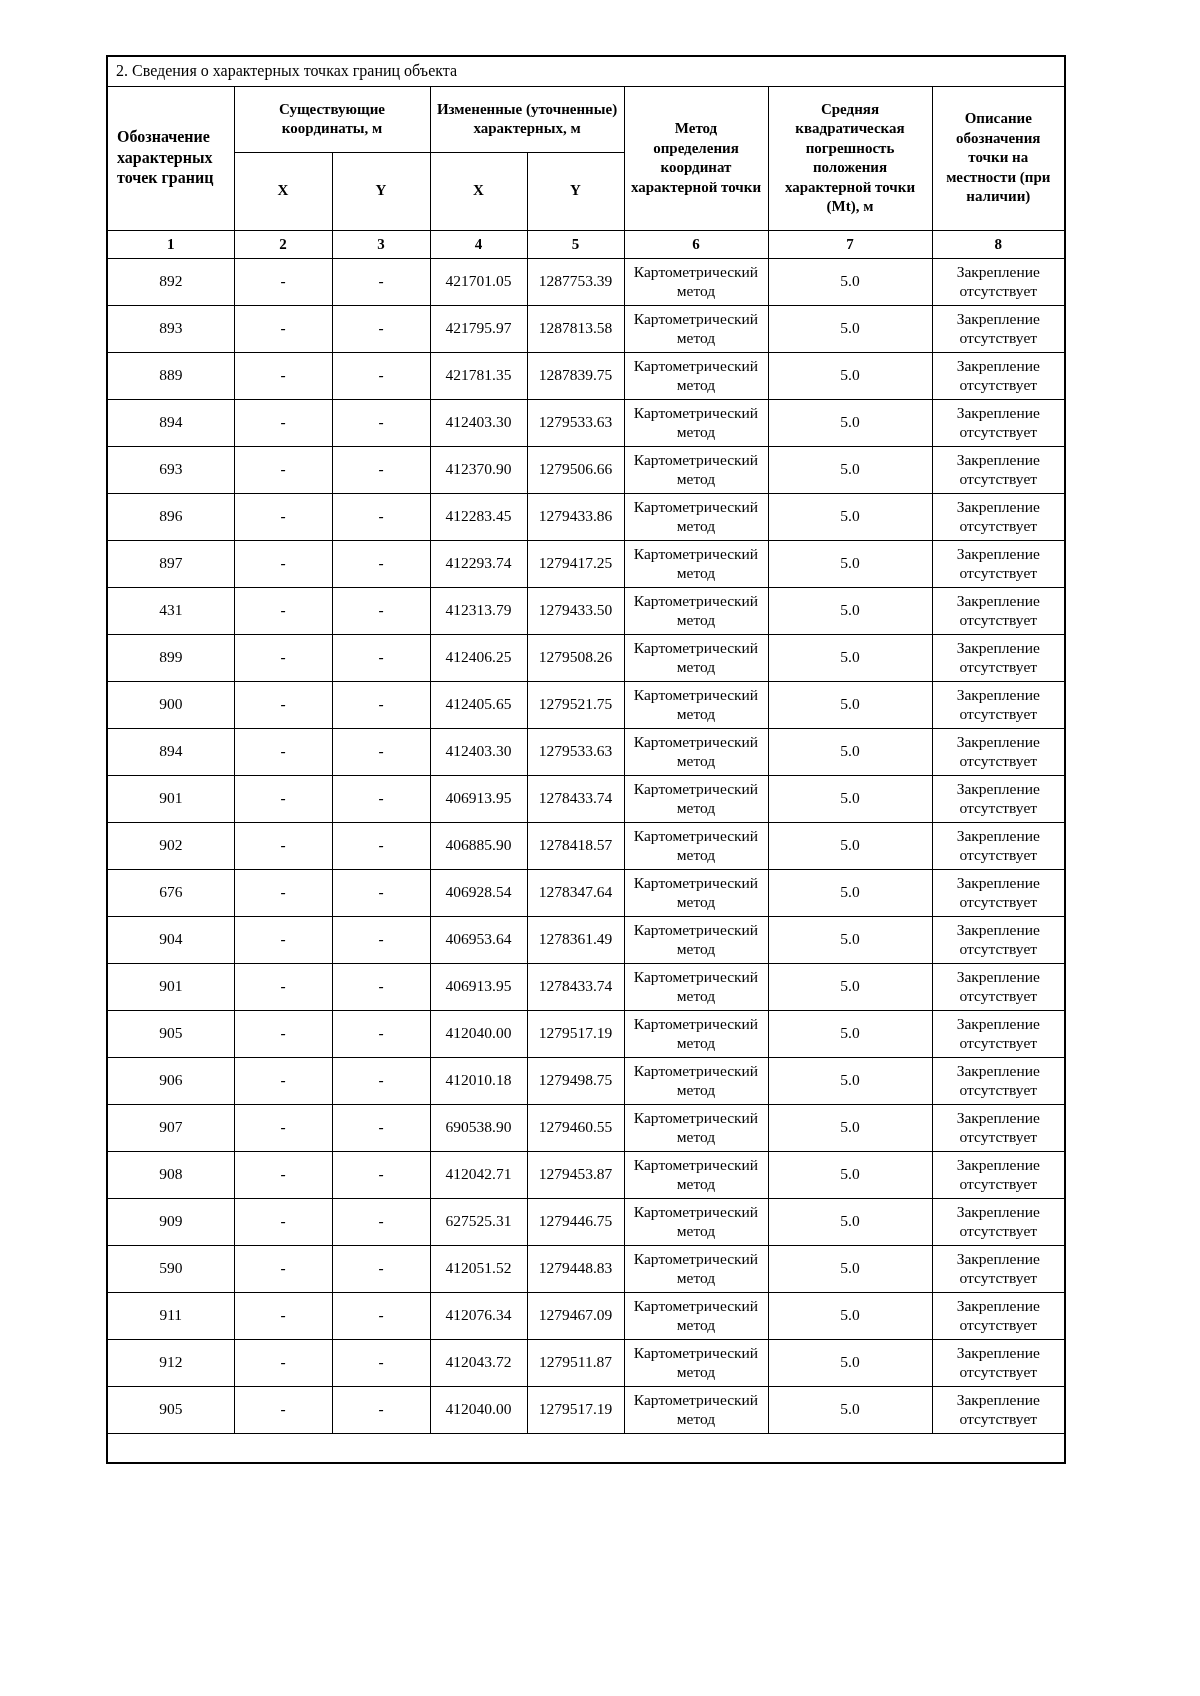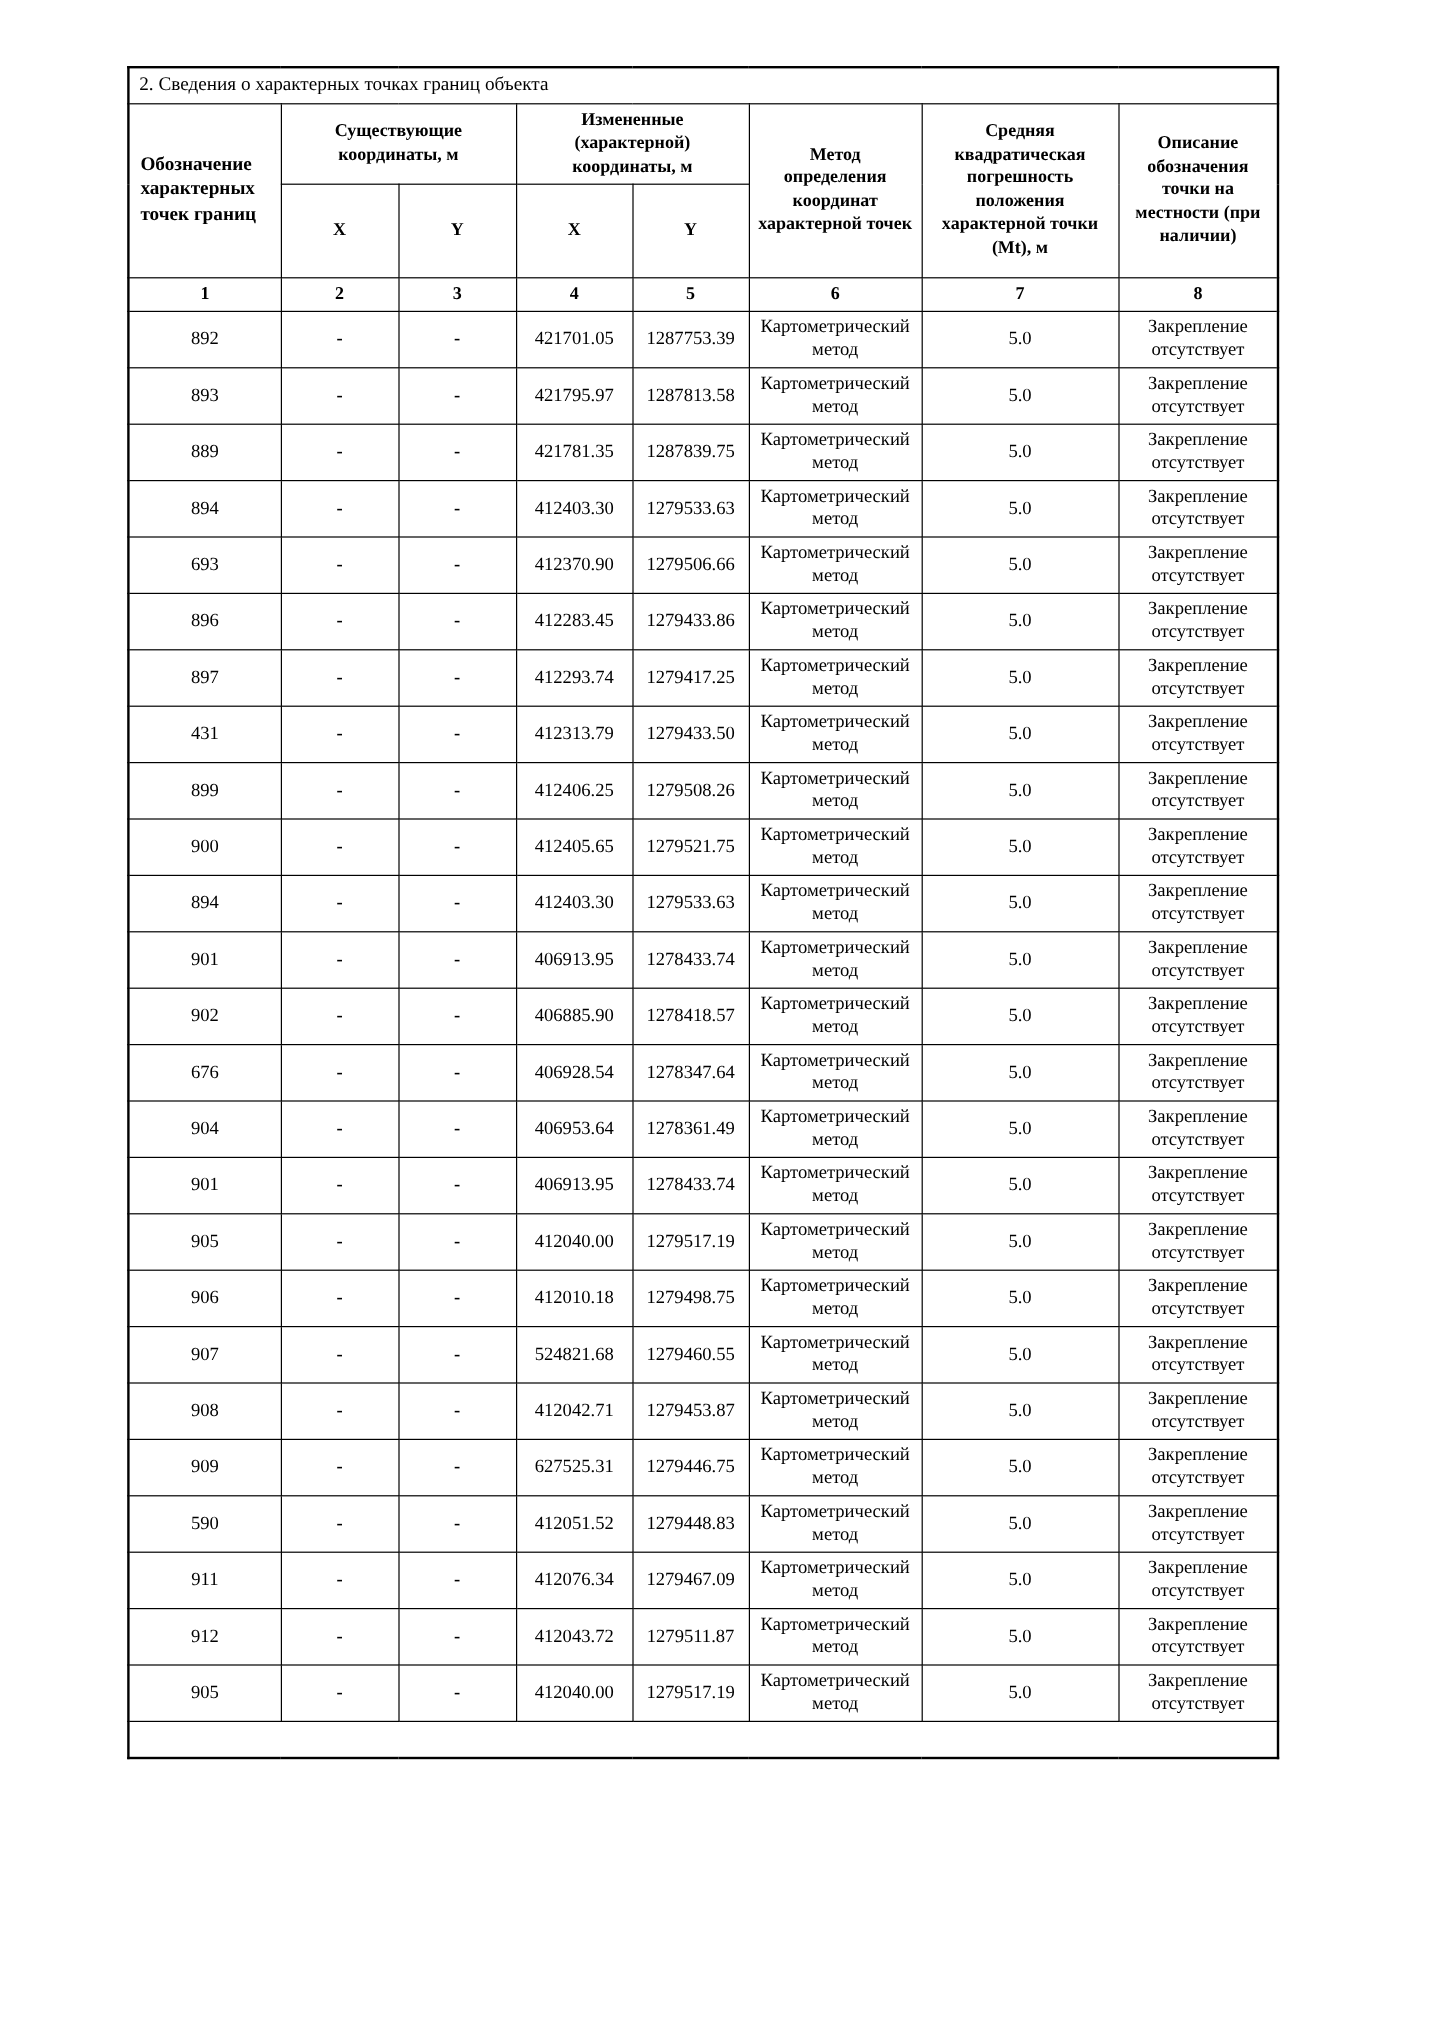--- a/index.html
+++ b/index.html
@@ -87,22 +87,22 @@
       <col style="width:164px">
       <col style="width:133px">
     </colgroup>
     <thead>
       <tr>
         <td class="title-cell" colspan="8">2. Сведения о характерных точках границ объекта</td>
       </tr>
       <tr class="hdr-top">
         <th rowspan="2" class="designation">Обозначение характерных точек границ</th>
         <th colspan="2">Существующие координаты, м</th>
-        <th colspan="2">Измененные (характерной) координаты, м</th>
-        <th rowspan="2">Метод определения координат характерной точек</th>
+        <th colspan="2">Измененные (уточненные) характерных, м</th>
+        <th rowspan="2">Метод определения координат характерной точки</th>
         <th rowspan="2">Средняя квадратическая погрешность положения характерной точки (Mt), м</th>
         <th rowspan="2">Описание обозначения точки на местности (при наличии)</th>
       </tr>
       <tr class="hdr-xy">
         <th>X</th>
         <th>Y</th>
         <th>X</th>
         <th>Y</th>
       </tr>
       <tr class="colnums">
@@ -296,21 +296,21 @@
           <td>412010.18</td>
           <td>1279498.75</td>
           <td>Картометрический метод</td>
           <td>5.0</td>
           <td>Закрепление отсутствует</td>
         </tr>
         <tr>
           <td>907</td>
           <td class="dash-cell">-</td>
           <td class="dash-cell">-</td>
-          <td>524821.68</td>
+          <td>690538.90</td>
           <td>1279460.55</td>
           <td>Картометрический метод</td>
           <td>5.0</td>
           <td>Закрепление отсутствует</td>
         </tr>
         <tr>
           <td>908</td>
           <td class="dash-cell">-</td>
           <td class="dash-cell">-</td>
           <td>412042.71</td>

